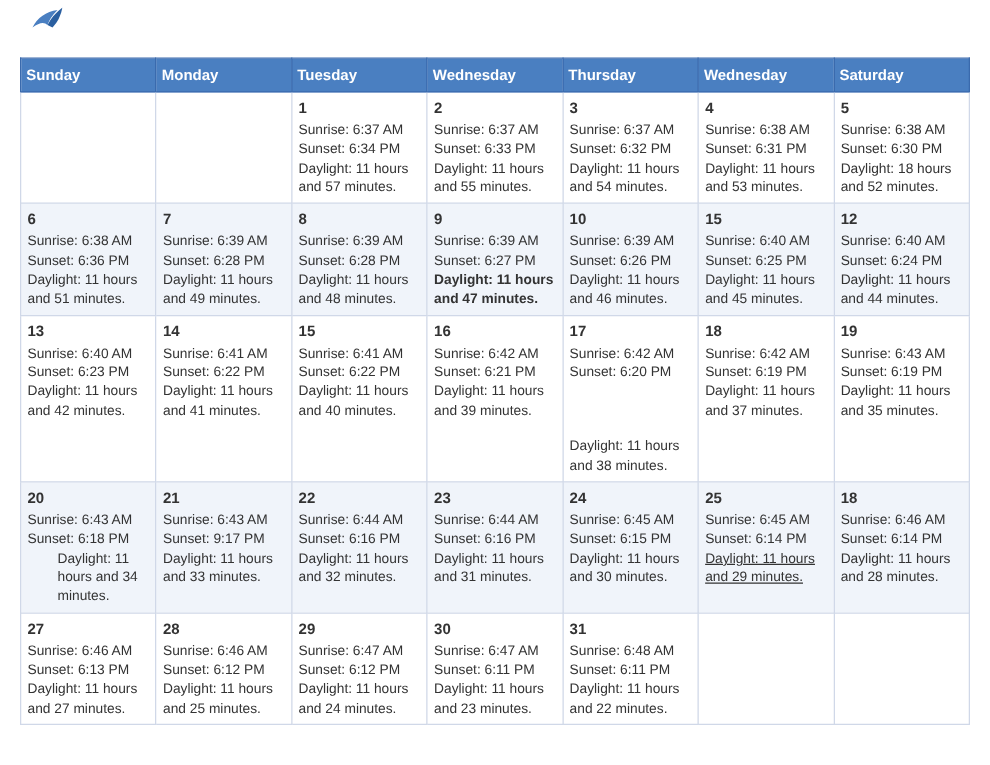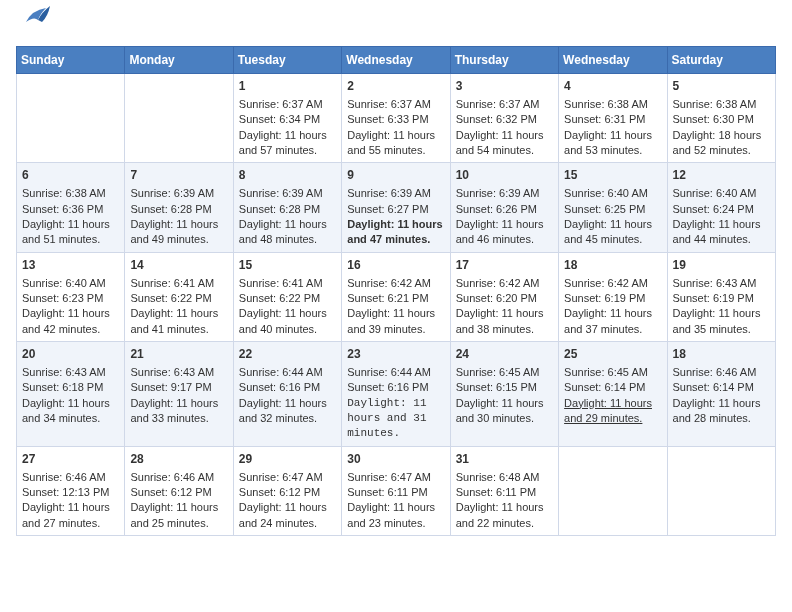--- a/index.html
+++ b/index.html
@@ -216,59 +216,59 @@
         <td>
           <span class="day-num">16</span>
           <span style="display: block;">Sunrise: 6:42 AM</span>
           <span style="display: block;">Sunset: 6:21 PM</span>
           <span style="display: block;">Daylight: 11 hours and 39 minutes.</span>
         </td>
         <td>
           <span class="day-num">17</span>
           <span style="display: block;">Sunrise: 6:42 AM</span>
           <span style="display: block;">Sunset: 6:20 PM</span>
-          <span style="display: block;">Daylight: 11 hours and 38 minutes.</span>
+          <span style="display: block; margin-top: 44px;">Daylight: 11 hours and 38 minutes.</span>
         </td>
         <td>
           <span class="day-num">18</span>
           <span style="display: block;">Sunrise: 6:42 AM</span>
           <span style="display: block;">Sunset: 6:19 PM</span>
           <span style="display: block;">Daylight: 11 hours and 37 minutes.</span>
         </td>
         <td>
           <span class="day-num">19</span>
           <span style="display: block;">Sunrise: 6:43 AM</span>
           <span style="display: block;">Sunset: 6:19 PM</span>
           <span style="display: block;">Daylight: 11 hours and 35 minutes.</span>
         </td>
       </tr>
       <tr>
         <td>
           <span class="day-num">20</span>
           <span style="display: block;">Sunrise: 6:43 AM</span>
           <span style="display: block;">Sunset: 6:18 PM</span>
-          <span style="display: block;">Daylight: 11 hours and 34 minutes.</span>
+          <span style="display: block; margin-left: 24px;">Daylight: 11 hours and 34 minutes.</span>
         </td>
         <td>
           <span class="day-num">21</span>
           <span style="display: block;">Sunrise: 6:43 AM</span>
           <span style="display: block;">Sunset: 9:17 PM</span>
           <span style="display: block;">Daylight: 11 hours and 33 minutes.</span>
         </td>
         <td>
           <span class="day-num">22</span>
           <span style="display: block;">Sunrise: 6:44 AM</span>
           <span style="display: block;">Sunset: 6:16 PM</span>
           <span style="display: block;">Daylight: 11 hours and 32 minutes.</span>
         </td>
         <td>
           <span class="day-num">23</span>
           <span style="display: block;">Sunrise: 6:44 AM</span>
           <span style="display: block;">Sunset: 6:16 PM</span>
-          <span style="display: block; font-family: Liberation Mono, monospace;">Daylight: 11 hours and 31 minutes.</span>
+          <span style="display: block;">Daylight: 11 hours and 31 minutes.</span>
         </td>
         <td>
           <span class="day-num">24</span>
           <span style="display: block;">Sunrise: 6:45 AM</span>
           <span style="display: block;">Sunset: 6:15 PM</span>
           <span style="display: block;">Daylight: 11 hours and 30 minutes.</span>
         </td>
         <td>
           <span class="day-num">25</span>
           <span style="display: block;">Sunrise: 6:45 AM</span>
@@ -279,21 +279,21 @@
           <span class="day-num">18</span>
           <span style="display: block;">Sunrise: 6:46 AM</span>
           <span style="display: block;">Sunset: 6:14 PM</span>
           <span style="display: block;">Daylight: 11 hours and 28 minutes.</span>
         </td>
       </tr>
       <tr>
         <td>
           <span class="day-num">27</span>
           <span style="display: block;">Sunrise: 6:46 AM</span>
-          <span style="display: block;">Sunset: 12:13 PM</span>
+          <span style="display: block;">Sunset: 6:13 PM</span>
           <span style="display: block;">Daylight: 11 hours and 27 minutes.</span>
         </td>
         <td>
           <span class="day-num">28</span>
           <span style="display: block;">Sunrise: 6:46 AM</span>
           <span style="display: block;">Sunset: 6:12 PM</span>
           <span style="display: block;">Daylight: 11 hours and 25 minutes.</span>
         </td>
         <td>
           <span class="day-num">29</span>

